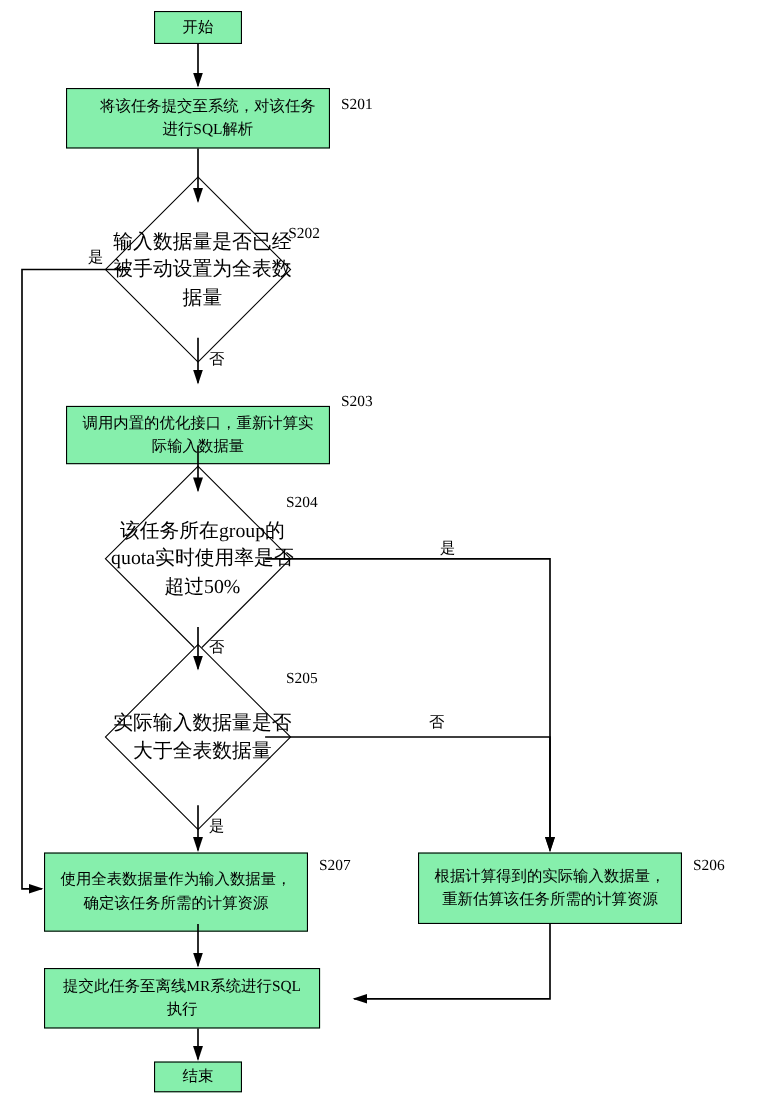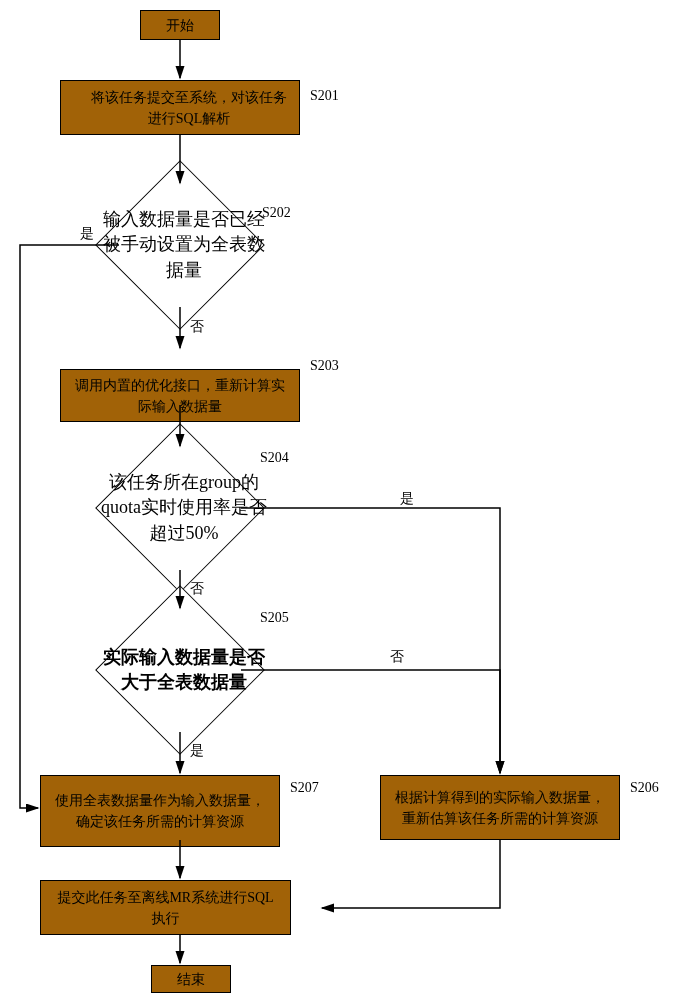--- a/index.html
+++ b/index.html
@@ -11,21 +11,21 @@
     width: 698px;
     height: 1000px;
     position: relative;
   }
   .node {
     position: absolute;
     box-sizing: border-box;
   }
   .rect {
     border: 1.5px solid #000;
-    background: #a16207;
+    background: #86efac;
     display: flex;
     align-items: center;
     justify-content: center;
     text-align: center;
     padding: 6px 10px;
     line-height: 1.5;
   }
   .diamond-wrap {
     position: absolute;
   }
@@ -93,40 +93,40 @@
   <div class="diamond"></div>
 </div>
 <div class="diamond-text" style="left:90px; top:465px; width:180px; height:86px;">
   <span>该任务所在group的quota实时使用率是否超过50%</span>
 </div>
 <div class="step-label" style="left:260px; top:450px;">S204</div>
 
 <div class="diamond-wrap" style="left:120px; top:610px; width:120px; height:120px;">
   <div class="diamond"></div>
 </div>
-<div class="diamond-text" style="left:95px; top:628px; width:170px; height:84px;font-weight:bold;">
+<div class="diamond-text" style="left:95px; top:628px; width:170px; height:84px;">
   <span>实际输入数据量是否大于全表数据量</span>
 </div>
 <div class="step-label" style="left:260px; top:610px;">S205</div>
 
 <div class="node rect" style="left:40px; top:775px; width:240px; height:72px;">
   <span>使用全表数据量作为输入数据量，确定该任务所需的计算资源</span>
 </div>
 <div class="step-label" style="left:290px; top:780px;">S207</div>
 
 <div class="node rect" style="left:380px; top:775px; width:240px; height:65px;">
   <span>根据计算得到的实际输入数据量，重新估算该任务所需的计算资源</span>
 </div>
 <div class="step-label" style="left:630px; top:780px;">S206</div>
 
 <div class="node rect" style="left:40px; top:880px; width:251px; height:55px;">
   <span>提交此任务至离线MR系统进行SQL执行</span>
 </div>
 
-<div class="node rect" style="left:151px; top:965px; width:80px; height:28px;">
+<div class="node rect" style="left:140px; top:965px; width:80px; height:28px;">
   <span>结束</span>
 </div>
 
 <div class="edge-label" style="left:80px; top:225px;">是</div>
 <div class="edge-label" style="left:190px; top:318px;">否</div>
 
 <div class="edge-label" style="left:400px; top:490px;">是</div>
 <div class="edge-label" style="left:190px; top:580px;">否</div>
 
 <div class="edge-label" style="left:390px; top:648px;">否</div>

